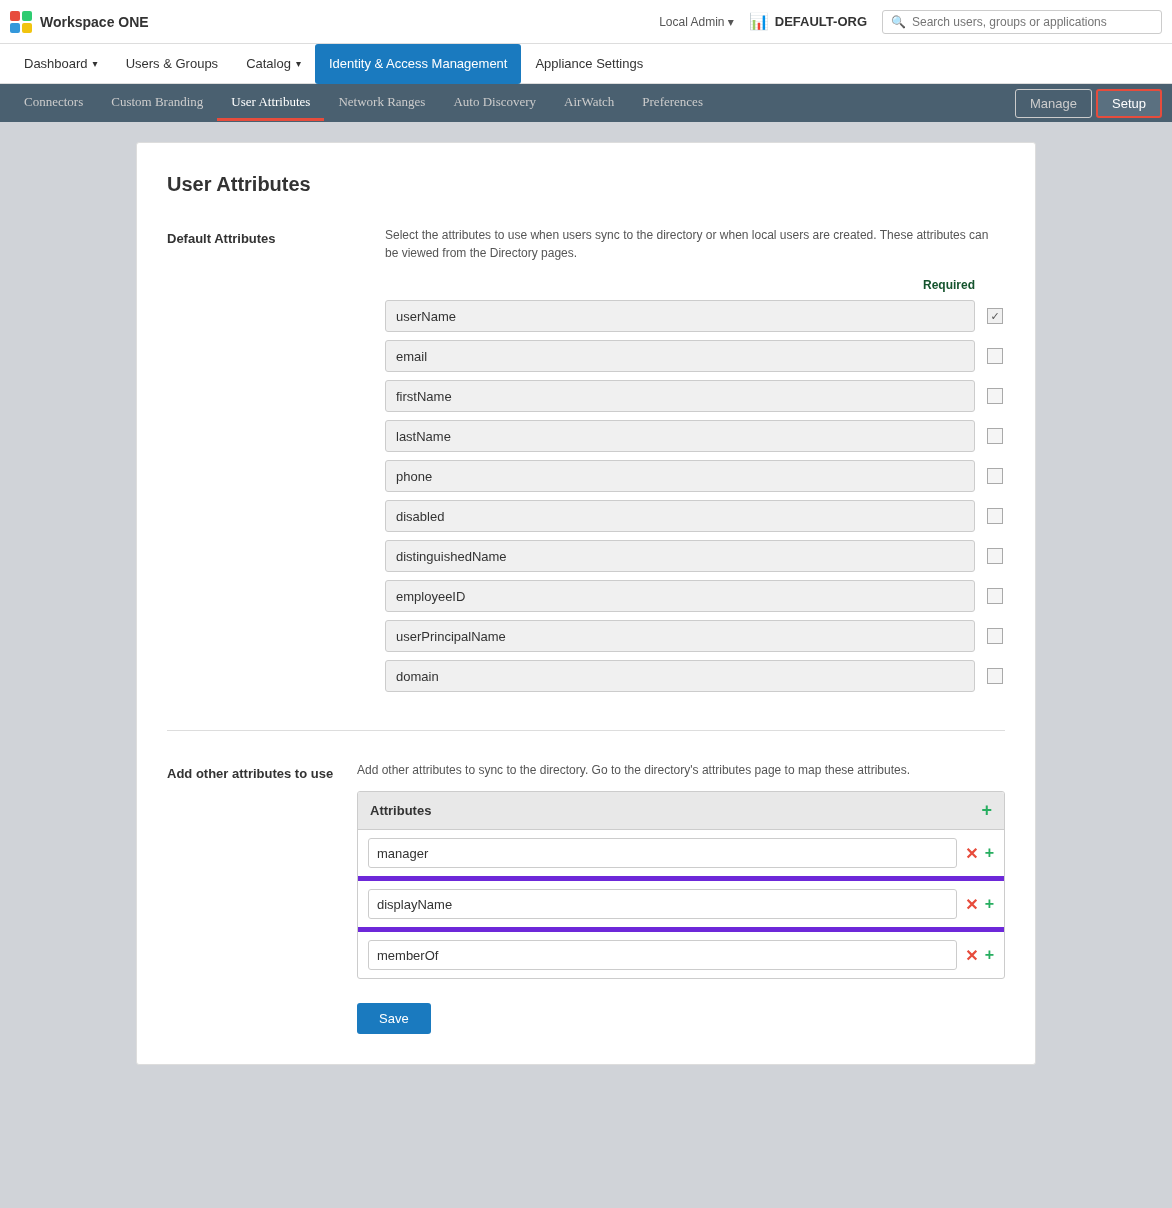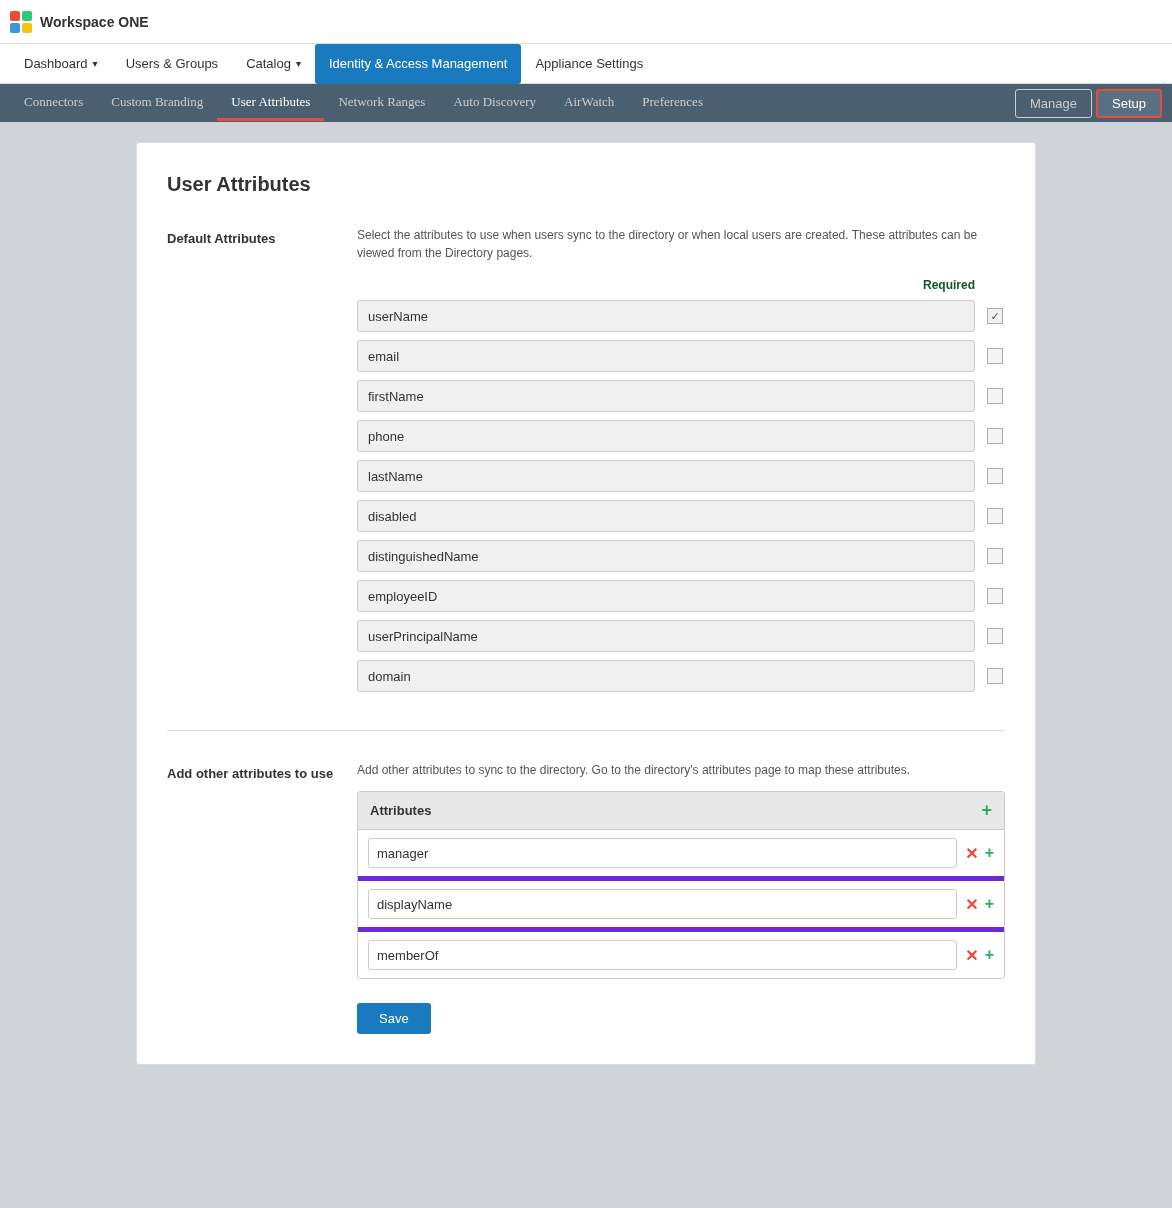--- a/index.html
+++ b/index.html
@@ -159,20 +159,21 @@
       width: 190px;
       min-width: 190px;
       font-weight: bold;
       font-size: 13px;
       color: #333;
       padding-top: 4px;
       line-height: 1.4;
     }
     .section-content {
       flex: 1;
+      margin-left: 28px;
     }
     .section-desc {
       font-size: 12px;
       color: #555;
       margin-bottom: 16px;
       line-height: 1.5;
     }
 
     
     .required-header {
@@ -334,20 +335,31 @@
 
 <div class="top-bar">
   <div class="logo-area">
     <div class="logo-squares">
       <div class="sq sq-red"></div>
       <div class="sq sq-green"></div>
       <div class="sq sq-blue"></div>
       <div class="sq sq-yellow"></div>
     </div>
     <span class="app-name">Workspace ONE</span>
+  </div>
+  <div class="top-right">
+    <span class="admin-label">Local Admin</span>
+    <div class="org-area">
+      <span class="org-icon">📊</span>
+      <span class="org-name">DEFAULT-ORG</span>
+    </div>
+    <div class="search-bar">
+      <span class="search-icon-s">🔍</span>
+      <input type="text" placeholder="Search users, groups or applications" style="">
+    </div>
   </div>
 </div>
 
 <div class="nav-bar1">
   <button class="nav-btn">Dashboard <span class="caret">▾</span></button>
   <button class="nav-btn">Users &amp; Groups</button>
   <button class="nav-btn">Catalog <span class="caret">▾</span></button>
   <button class="nav-btn active-blue">Identity &amp; Access Management</button>
   <button class="nav-btn">Appliance Settings</button>
 </div>
@@ -392,27 +404,27 @@
             <div class="checkbox-styled"></div>
           </div>
         </div>
         <div class="attr-row">
           <input class="attr-input" type="text" value="firstName" readonly="" style="">
           <div class="checkbox-area">
             <div class="checkbox-styled"></div>
           </div>
         </div>
         <div class="attr-row">
+          <input class="attr-input" type="text" value="lastName" readonly="" style="">
+          <div class="checkbox-area">
+            <div class="checkbox-styled"></div>
+          </div>
+        </div>
+        <div class="attr-row">
           <input class="attr-input" type="text" value="phone" readonly="" style="">
-          <div class="checkbox-area">
-            <div class="checkbox-styled"></div>
-          </div>
-        </div>
-        <div class="attr-row">
-          <input class="attr-input" type="text" value="lastName" readonly="" style="">
           <div class="checkbox-area">
             <div class="checkbox-styled"></div>
           </div>
         </div>
         <div class="attr-row">
           <input class="attr-input" type="text" value="disabled" readonly="" style="">
           <div class="checkbox-area">
             <div class="checkbox-styled"></div>
           </div>
         </div>

